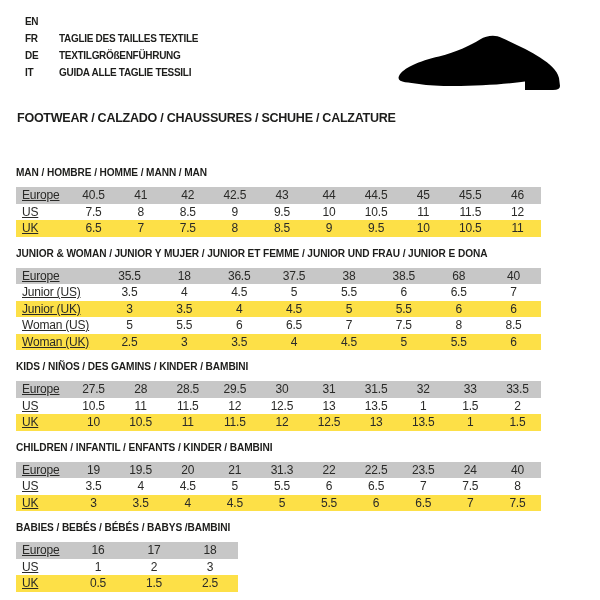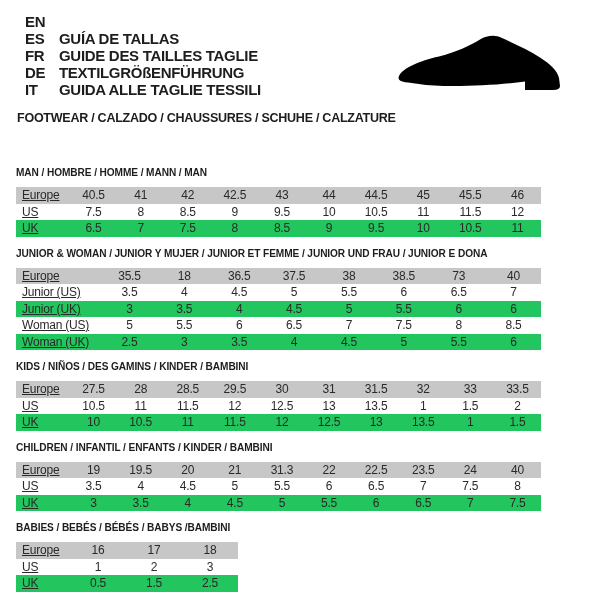--- a/index.html
+++ b/index.html
@@ -5,21 +5,21 @@
   html, body { margin:0; padding:0; }
   body {
     width:600px; height:600px; background:#ffffff; overflow:hidden;
     font-family:"Liberation Sans", sans-serif; color:#1d1d1b;
     -webkit-font-smoothing:antialiased;
   }
   .page { position:relative; width:600px; height:600px; }
 
   
   .langs { position:absolute; top:13px; left:25px; }
-  .lang-row { display:flex; font-weight:bold; font-size:15px; line-height:17px; letter-spacing:-0.3px; }
+  .lang-row { display:flex; font-weight:bold; font-size:10px; line-height:17px; letter-spacing:-0.3px; }
   .lang-code { width:34px; }
   .lang-label { white-space:nowrap; }
 
   
   .category {
     position:absolute; top:110px; left:17px;
     font-weight:bold; font-size:13.5px; letter-spacing:-0.3px; white-space:nowrap;
     transform:scaleX(.93); transform-origin:0 50%;
   }
 
@@ -38,38 +38,34 @@
   .tbl { display:table; table-layout:fixed; width:525px; }
   .tbl.narrow { width:222px; }
   .trow { display:table-row; }
   .trow > div {
     display:table-cell; height:16.5px; vertical-align:middle;
     text-align:center; font-size:12px; letter-spacing:-0.2px; color:#2a2a28;
   }
   .trow .lbl { text-align:left; padding-left:6px; width:48px;text-decoration:underline; }
   .tbl.wide-label .lbl { width:80px; }
   .trow.hdr > div { background:#c7c7c7; }
-  .trow.alt > div { background:#22c55e; }
+  .trow.alt > div { background:#fde047; }
 </style>
 </head>
 <body>
 
 <div class="page">
 
   <div class="langs">
       <div class="lang-row">
         <div class="lang-code">EN</div>
       </div>
       <div class="lang-row">
-        <div class="lang-code">ES</div>
-        <div class="lang-label">GUÍA DE TALLAS</div>
-      </div>
-      <div class="lang-row">
         <div class="lang-code">FR</div>
-        <div class="lang-label">GUIDE DES TAILLES TAGLIE</div>
+        <div class="lang-label">TAGLIE DES TAILLES TEXTILE</div>
       </div>
       <div class="lang-row">
         <div class="lang-code">DE</div>
         <div class="lang-label">TEXTILGRÖßENFÜHRUNG</div>
       </div>
       <div class="lang-row">
         <div class="lang-code">IT</div>
         <div class="lang-label">GUIDA ALLE TAGLIE TESSILI</div>
       </div>
     </div>
@@ -140,21 +136,21 @@
         <div class="section-title">JUNIOR &amp; WOMAN / JUNIOR Y MUJER / JUNIOR ET FEMME / JUNIOR UND FRAU / JUNIOR E DONA</div>
         <div class="tbl wide-label">
           <div class="trow hdr">
             <div class="lbl">Europe</div>
             <div>35.5</div>
             <div>18</div>
             <div>36.5</div>
             <div>37.5</div>
             <div>38</div>
             <div>38.5</div>
-            <div>73</div>
+            <div>68</div>
             <div>40</div>
           </div>
           <div class="trow">
             <div class="lbl">Junior (US)</div>
             <div>3.5</div>
             <div>4</div>
             <div>4.5</div>
             <div>5</div>
             <div>5.5</div>
             <div>6</div>

